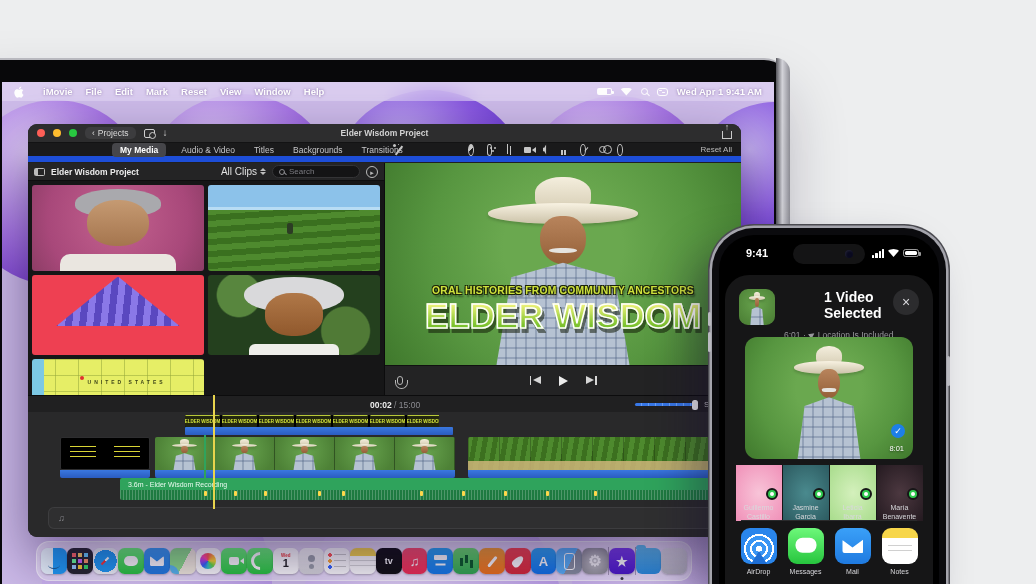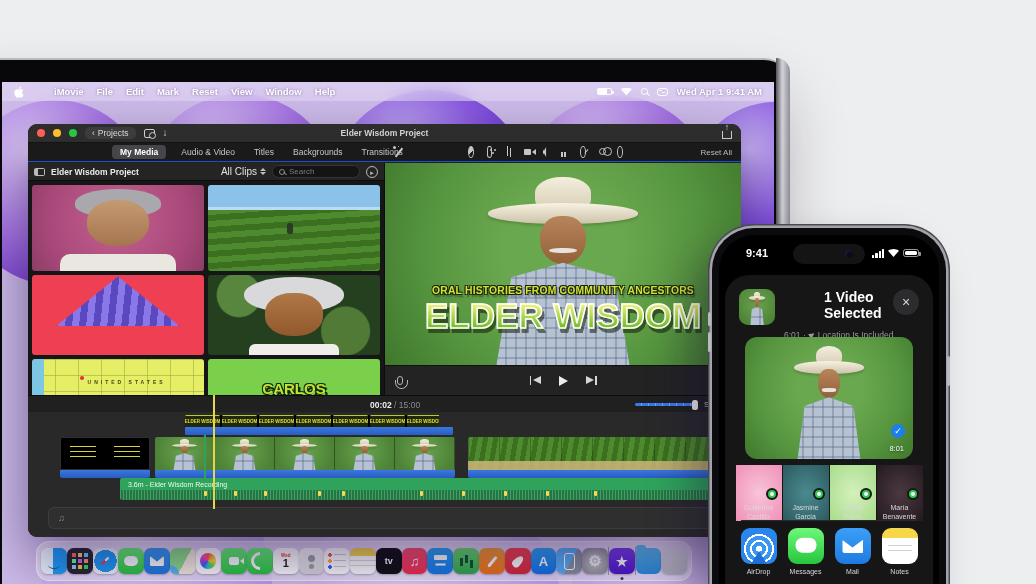--- a/index.html
+++ b/index.html
@@ -8,21 +8,21 @@
 
   
   .laptop{position:absolute;left:-36px;top:58px;width:826px;height:526px;background:#08080a;border-radius:0 26px 0 0;border-top:2px solid #b9b9bf;box-shadow:0 30px 60px rgba(20,10,40,.2);}
   .laptop-side{position:absolute;left:776px;top:58px;width:14px;height:526px;background:linear-gradient(90deg,#55555b,#d4d4da 45%,#8e8e96);border-radius:0 24px 0 0;}
   .screen{position:absolute;left:2px;top:82px;width:772px;height:502px;background:#cdbbe9;overflow:hidden;}
   .bub{position:absolute;border-radius:50%;background:radial-gradient(circle at 35% 28%,#dcc8f4 0%,#a878e4 45%,#7a3fd0 80%,#6930be 100%);}
   .bub.blue{background:radial-gradient(circle at 35% 28%,#c4b0f0 0%,#8a5ae0 40%,#5428c8 78%,#4a20b0 100%);}
   .bub.soft{background:radial-gradient(circle at 38% 30%,#e6d8f8 0%,#c4a8ee 55%,#a37ae0 100%);opacity:.85;}
 
   
-  .menubar{position:absolute;left:2px;top:82px;width:772px;height:19px;display:flex;align-items:center;gap:30px;padding:0 12px;background:rgba(238,230,250,.42);backdrop-filter:blur(8px);font-size:9.5px;font-weight:600;color:#fff;text-shadow:0 0 3px rgba(70,35,110,.55);z-index:5;}
+  .menubar{position:absolute;left:2px;top:82px;width:772px;height:19px;display:flex;align-items:center;gap:19px;padding:0 12px;background:rgba(238,230,250,.42);backdrop-filter:blur(8px);font-size:9.5px;font-weight:600;color:#fff;text-shadow:0 0 3px rgba(70,35,110,.55);z-index:5;}
   .menubar .apple{display:flex;align-items:center;}
   .mrt{margin-left:auto;display:flex;align-items:center;gap:9px;}
   .batt{width:15px;height:7px;border:1px solid rgba(255,255,255,.95);border-radius:2px;position:relative;background:linear-gradient(90deg,#fff 0 72%,transparent 72%);}
   .batt::after{content:'';position:absolute;right:-3px;top:1.5px;width:2px;height:3px;background:#fff;border-radius:0 1px 1px 0;}
   .wifi{width:11px;height:8px;background:#fff;clip-path:polygon(50% 100%,0 22%,14% 8%,50% 0,86% 8%,100% 22%);}
   .lens{width:7px;height:7px;border:1.4px solid #fff;border-radius:50%;position:relative;}
   .lens::after{content:'';position:absolute;width:4px;height:1.4px;background:#fff;bottom:-1px;right:-3px;transform:rotate(45deg);}
   .cc{width:11px;height:8px;border:1px solid #fff;border-radius:3px;position:relative;}
   .cc::before{content:'';position:absolute;left:1.5px;top:1.2px;width:3px;height:1.6px;background:#fff;border-radius:2px;}
   .cc::after{content:'';position:absolute;right:1.5px;bottom:1.2px;width:3px;height:1.6px;background:#fff;border-radius:2px;}
@@ -33,21 +33,21 @@
   .dot{width:8px;height:8px;border-radius:50%;}
   .dot.r{background:#ff5f57}.dot.y{background:#febc2e}.dot.g{background:#28c840}
   .chip{display:flex;align-items:center;gap:3px;background:#3c3c3e;border-radius:5px;padding:1px 7px;font-size:8.5px;color:#d9d9d9;}
   .tb-ic{color:#cfcfcf;font-size:10px;line-height:1;}
   .mediaorg{width:11px;height:9px;border:1px solid #cfcfcf;border-radius:2px;position:relative;}
   .mediaorg::after{content:'';position:absolute;right:-2px;bottom:-2px;width:5px;height:5px;border-radius:50%;background:#2d2d2e;border:1px solid #cfcfcf;}
   .win-title{position:absolute;left:0;right:0;text-align:center;font-size:8.5px;font-weight:bold;color:#d2d2d2;pointer-events:none;}
   .share{position:relative;width:10px;height:8px;border:1.2px solid #c9c9c9;border-top:none;margin-left:auto;margin-top:4px;}
   .share::after{content:'↑';position:absolute;left:50%;transform:translateX(-50%);top:-9px;font-size:9px;color:#c9c9c9;}
 
-  .tabbar{height:19px;background:#1a1a1b;border-bottom:1px solid #1d4ed8;position:relative;display:flex;align-items:center;font-size:8.5px;color:#c6c6c8;}
+  .tabbar{height:19px;background:#1a1a1b;border-bottom:6px solid #1d4ed8;position:relative;display:flex;align-items:center;font-size:8.5px;color:#c6c6c8;}
   .tabs{position:absolute;left:84px;display:flex;gap:11px;align-items:center;}
   .tab{padding:2px 4px;white-space:nowrap;}
   .tab.sel{background:#46464a;border-radius:4px;padding:2px 8px;color:#fff;font-weight:bold;}
   .wand{position:absolute;left:365px;width:12px;height:12px;}
   .wand::before{content:'';position:absolute;left:5px;top:1px;width:2px;height:11px;background:#c4c4c4;transform:rotate(38deg);}
   .wand::after{content:'';position:absolute;left:0;top:0;width:3px;height:3px;background:#c4c4c4;border-radius:50%;box-shadow:4px -1px 0 -1px #c4c4c4;}
   .vicons{position:absolute;left:440px;right:118px;display:flex;gap:13px;justify-content:center;align-items:center;}
   .vicon{width:12px;height:12px;position:relative;display:inline-block;}
   .vicon i{position:absolute;inset:0;}
   .ic-balance i{border:1px solid #c6c6c6;border-radius:50%;background:linear-gradient(135deg,#c6c6c6 50%,transparent 50%);}
@@ -400,23 +400,20 @@
         </div>
         <div class="thumb th4">
             <span class="hair"></span>
             <span class="face"></span>
             <span class="lace"></span>
           </div>
         <div class="thumb th5">
           <span class="pin"></span>
           <div class="t">UNITED STATES</div>
         </div>
-        <div class="thumb th6">
-          <div class="t"><span>CARLOS</span><br><span>PLASENCIA</span></div>
-        </div>
       </div>
     </div>
 
     <div class="viewer">
       <div class="man">
         <span class="crown"></span>
           <span class="brim"></span>
           <span class="face"></span>
           <span class="stache"></span>
           <span class="shirt"></span>

